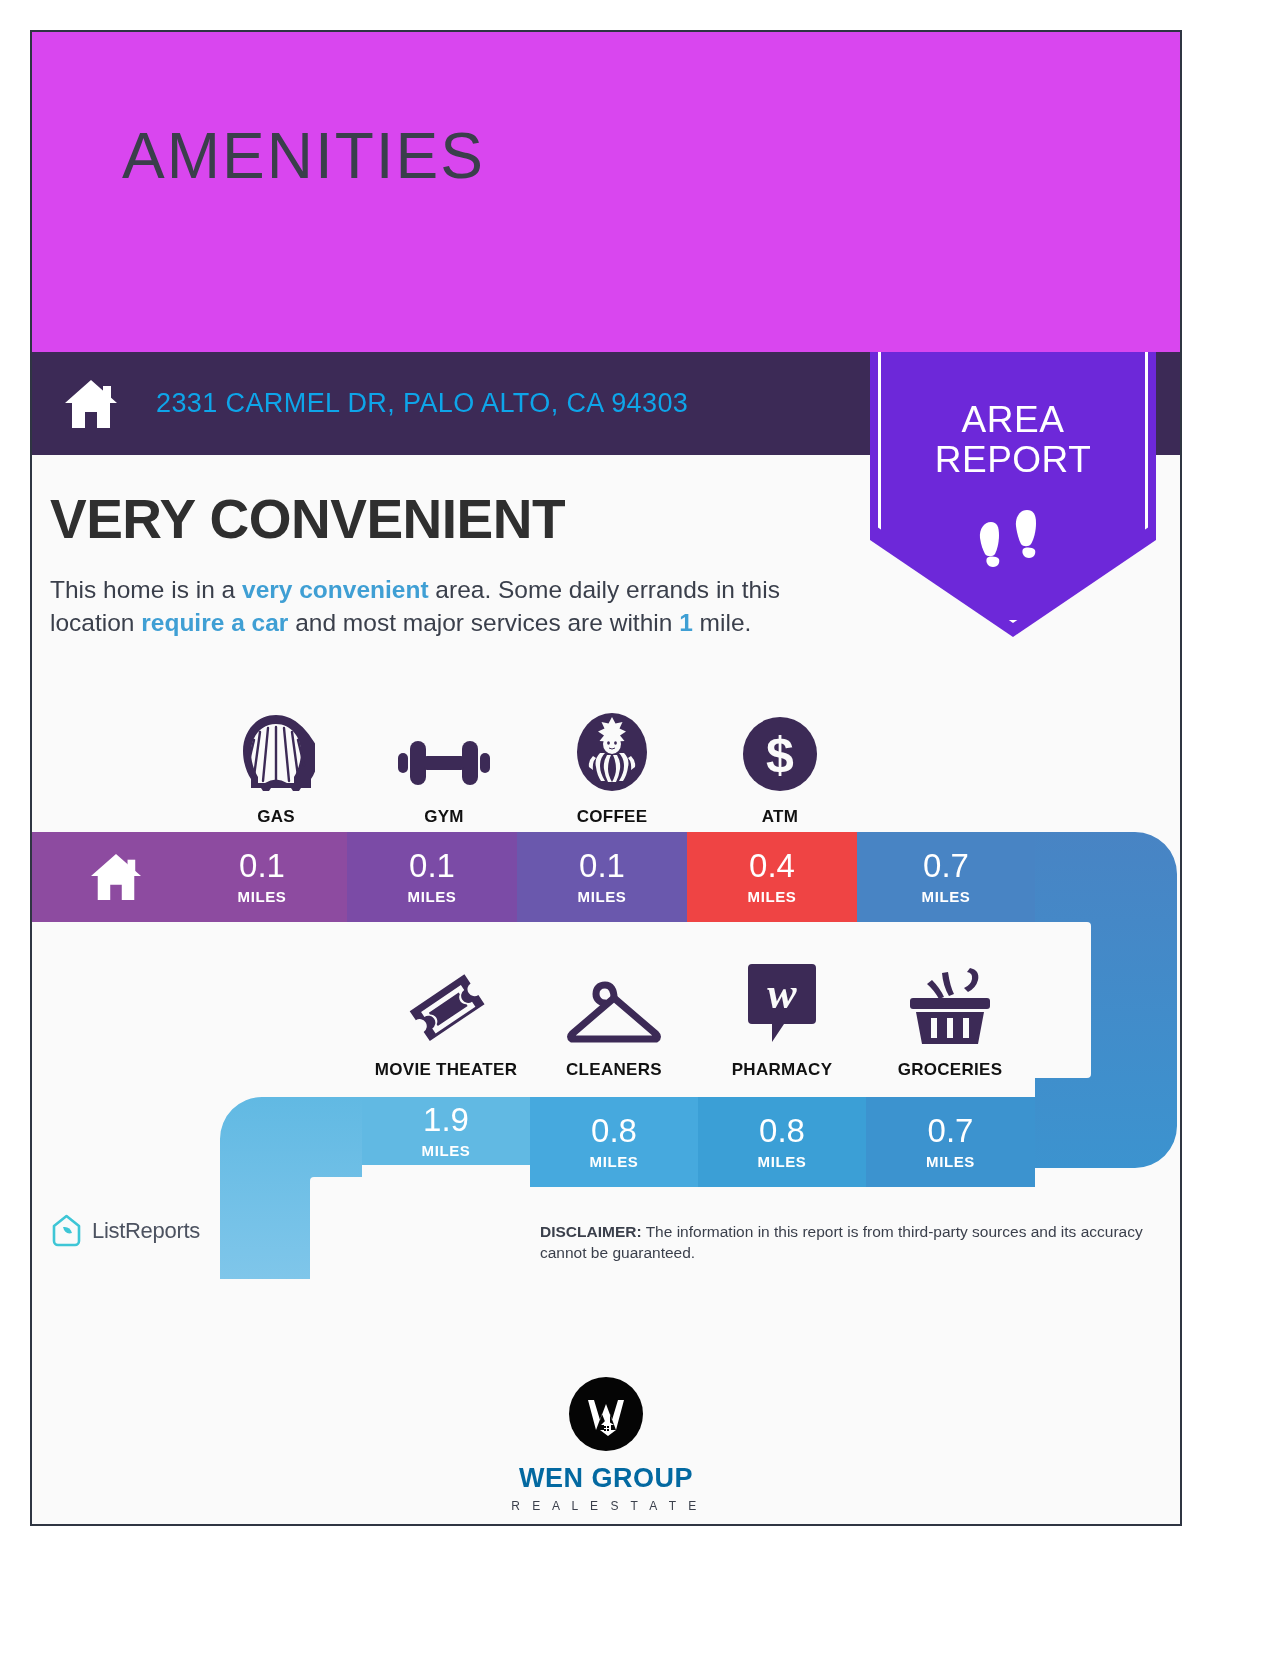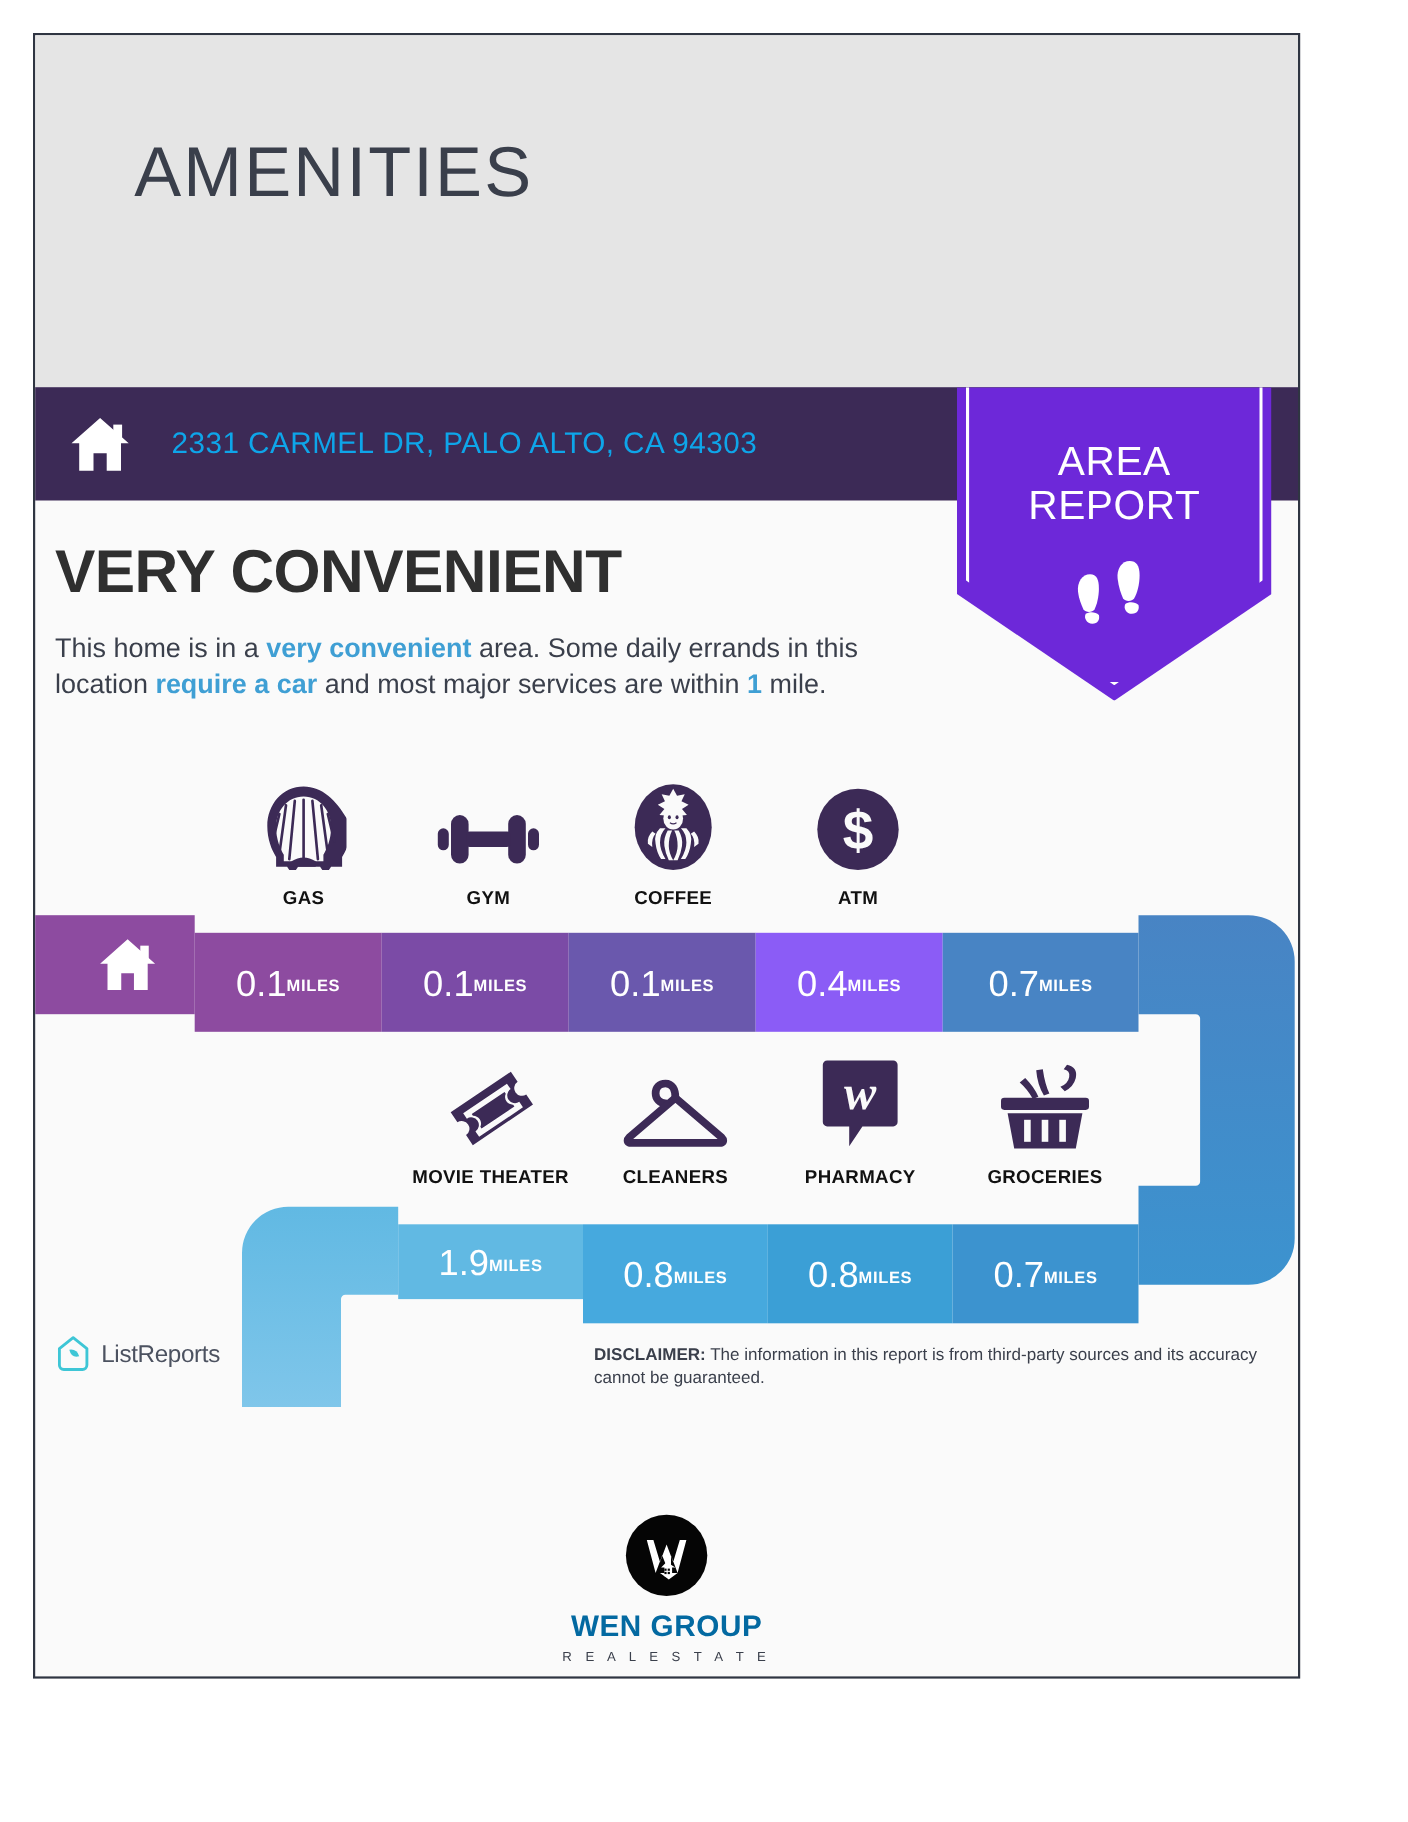--- a/index.html
+++ b/index.html
@@ -16,21 +16,21 @@
     left:30px; top:30px;
     width:1152px; height:1496px;
     border:2px solid #2f3542;
     background:#fafafa;
     overflow:hidden;
   }
 
   
   .title-zone {
     position:absolute; left:0; top:0; width:100%; height:320px;
-    background:#e5e5e5;
+    background:#d946ef;
   }
   .page-title {
     position:absolute; left:90px; top:92px;
     font-size:64px;
     font-weight:300;
     letter-spacing:2px;
     color:#3a3f4b;
     line-height:1;
   }
 
@@ -119,24 +119,23 @@
     font-size:17px; font-weight:bold;
     color:#111111; letter-spacing:.3px;
     white-space:nowrap;
   }
 
   
   .snake { position:absolute; left:0; top:770px; width:1152px; height:520px; }
 
   .seg {
     position:absolute;
-    display:flex; flex-direction:row;
+    display:flex; flex-direction:column;
     align-items:center; justify-content:center;
     color:#ffffff;
-    margin-top:16px;
   }
   .seg .val { font-size:33px; font-weight:300; line-height:1; }
   .seg .unit { font-size:15px; font-weight:bold; letter-spacing:.6px; margin-top:6px; }
 
   .bar-home {
     position:absolute; left:-32px; top:30px;
     width:177px; height:90px;
     background:#8d4ba0;
     display:flex; align-items:center; justify-content:flex-end;
     padding-right:34px;
@@ -393,21 +392,21 @@
       <span class="unit">MILES</span>
     </div>
     <div class="seg" style="left:315px;top:30px;width:170px;height:90px;background:#7b4ba6;">
       <span class="val">0.1</span>
       <span class="unit">MILES</span>
     </div>
     <div class="seg" style="left:485px;top:30px;width:170px;height:90px;background:#6a58ad;">
       <span class="val">0.1</span>
       <span class="unit">MILES</span>
     </div>
-    <div class="seg" style="left:655px;top:30px;width:170px;height:90px;background:#8b5cf6;">
+    <div class="seg" style="left:655px;top:30px;width:170px;height:90px;background:#ef4444;">
       <span class="val">0.4</span>
       <span class="unit">MILES</span>
     </div>
     <div class="seg" style="left:825px;top:30px;width:178px;height:90px;background:#4884c4;">
       <span class="val">0.7</span>
       <span class="unit">MILES</span>
     </div>
 
     <div class="seg" style="left:330px;top:295px;width:168px;height:68px;background:#61b9e3;">
       <span class="val">1.9</span>

